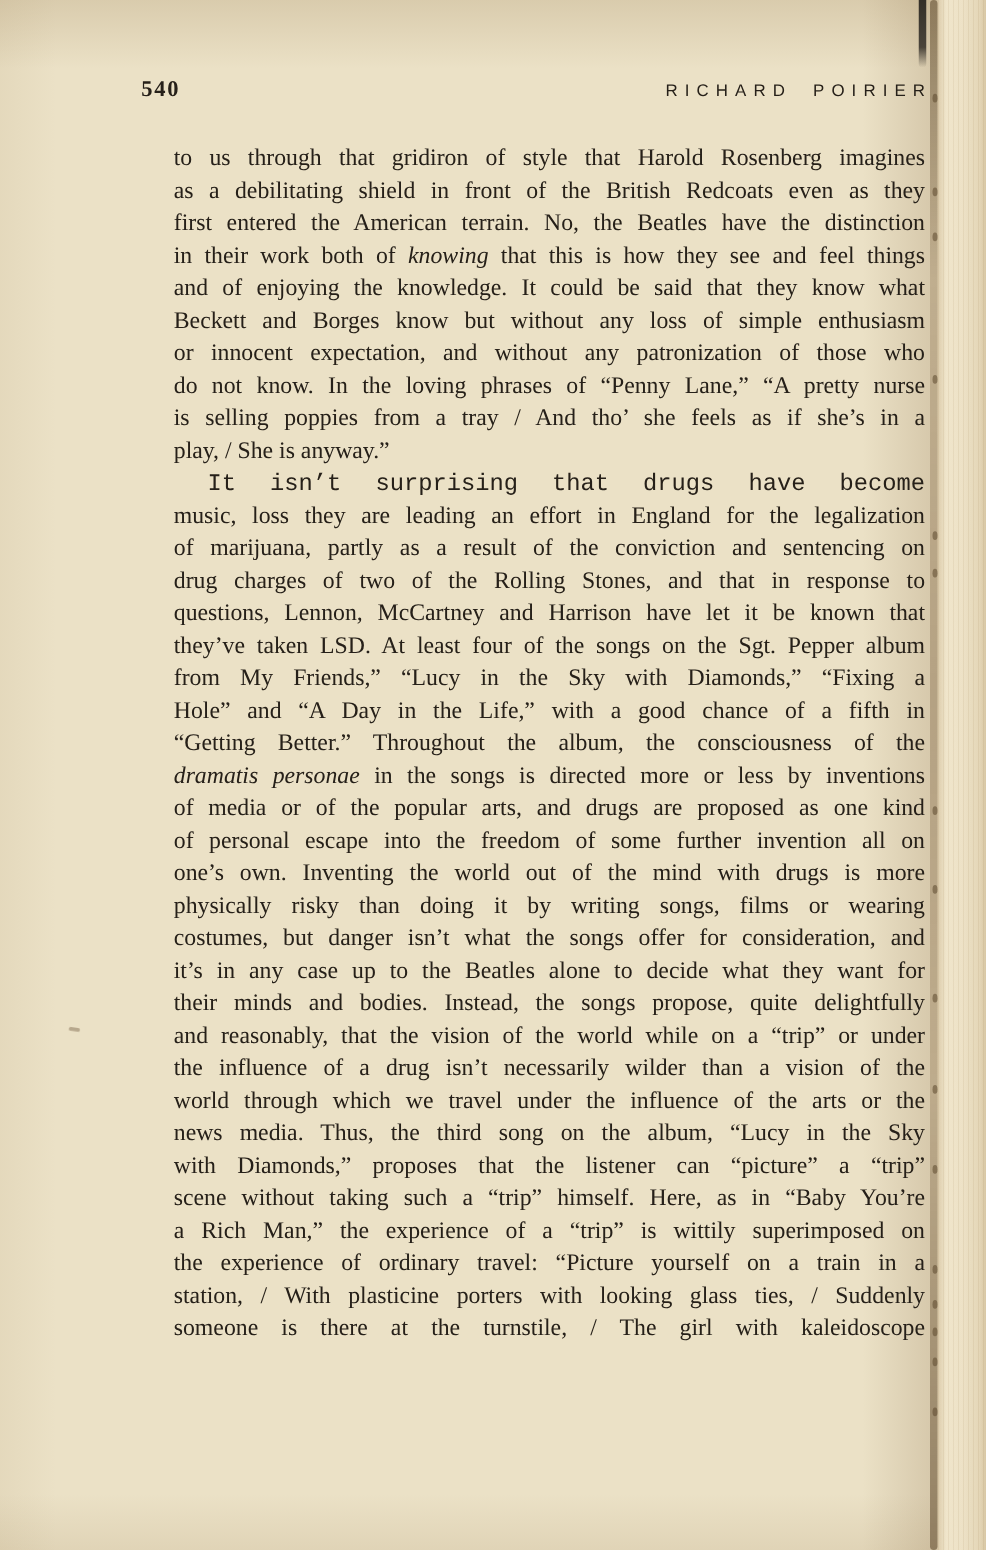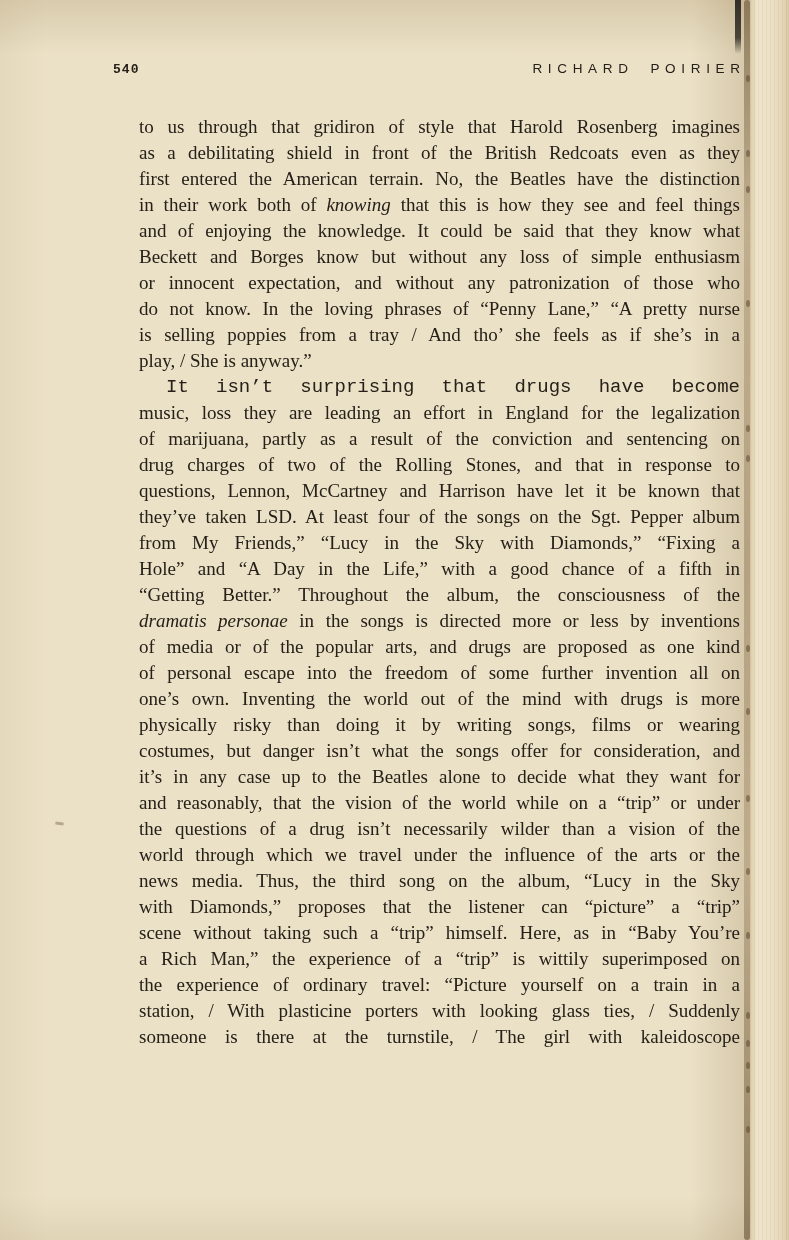--- a/index.html
+++ b/index.html
@@ -88,23 +88,23 @@
     position: absolute;
     left: 113px;
     top: 61px;
     width: 627px;
     display: flex;
     justify-content: space-between;
     align-items: baseline;
     color: var(--ink, #262019);
   }
   .page-number {
-    font-family: Liberation Mono, monospace;
+    font-family: Liberation Serif, serif;
     font-weight: 700;
-    font-size: 13px;
+    font-size: 18px;
     letter-spacing: 0.08em;
   }
   .running-header {
     font-family: "Liberation Sans", sans-serif;
     font-weight: 400;
     font-size: 13.5px;
     letter-spacing: 0.42em;
     word-spacing: 0.55em;
     margin-right: -0.42em; 
     white-space: nowrap;
@@ -187,22 +187,23 @@
       <div class="text-line">from My Friends,” “Lucy in the Sky with Diamonds,” “Fixing a</div>
       <div class="text-line">Hole” and “A Day in the Life,” with a good chance of a fifth in</div>
       <div class="text-line">“Getting Better.” Throughout the album, the consciousness of the</div>
       <div class="text-line"><em>dramatis personae</em> in the songs is directed more or less by inventions</div>
       <div class="text-line">of media or of the popular arts, and drugs are proposed as one kind</div>
       <div class="text-line">of personal escape into the freedom of some further invention all on</div>
       <div class="text-line">one’s own. Inventing the world out of the mind with drugs is more</div>
       <div class="text-line">physically risky than doing it by writing songs, films or wearing</div>
       <div class="text-line">costumes, but danger isn’t what the songs offer for consideration, and</div>
       <div class="text-line">it’s in any case up to the Beatles alone to decide what they want for</div>
+      <div class="text-line">their minds and bodies. Instead, the songs propose, quite delightfully</div>
       <div class="text-line">and reasonably, that the vision of the world while on a “trip” or under</div>
-      <div class="text-line">the questions of a drug isn’t necessarily wilder than a vision of the</div>
+      <div class="text-line">the influence of a drug isn’t necessarily wilder than a vision of the</div>
       <div class="text-line">world through which we travel under the influence of the arts or the</div>
       <div class="text-line">news media. Thus, the third song on the album, “Lucy in the Sky</div>
       <div class="text-line">with Diamonds,” proposes that the listener can “picture” a “trip”</div>
       <div class="text-line">scene without taking such a “trip” himself. Here, as in “Baby You’re</div>
       <div class="text-line">a Rich Man,” the experience of a “trip” is wittily superimposed on</div>
       <div class="text-line">the experience of ordinary travel: “Picture yourself on a train in a</div>
       <div class="text-line">station, / With plasticine porters with looking glass ties, / Suddenly</div>
       <div class="text-line">someone is there at the turnstile, / The girl with kaleidoscope</div>
     </div>
   </div>

